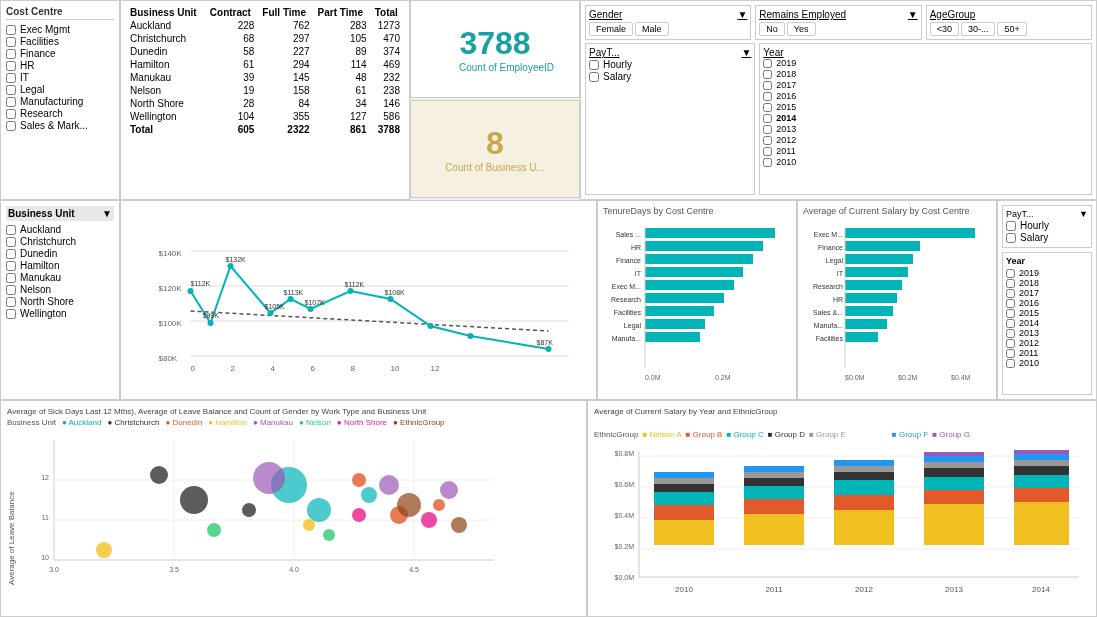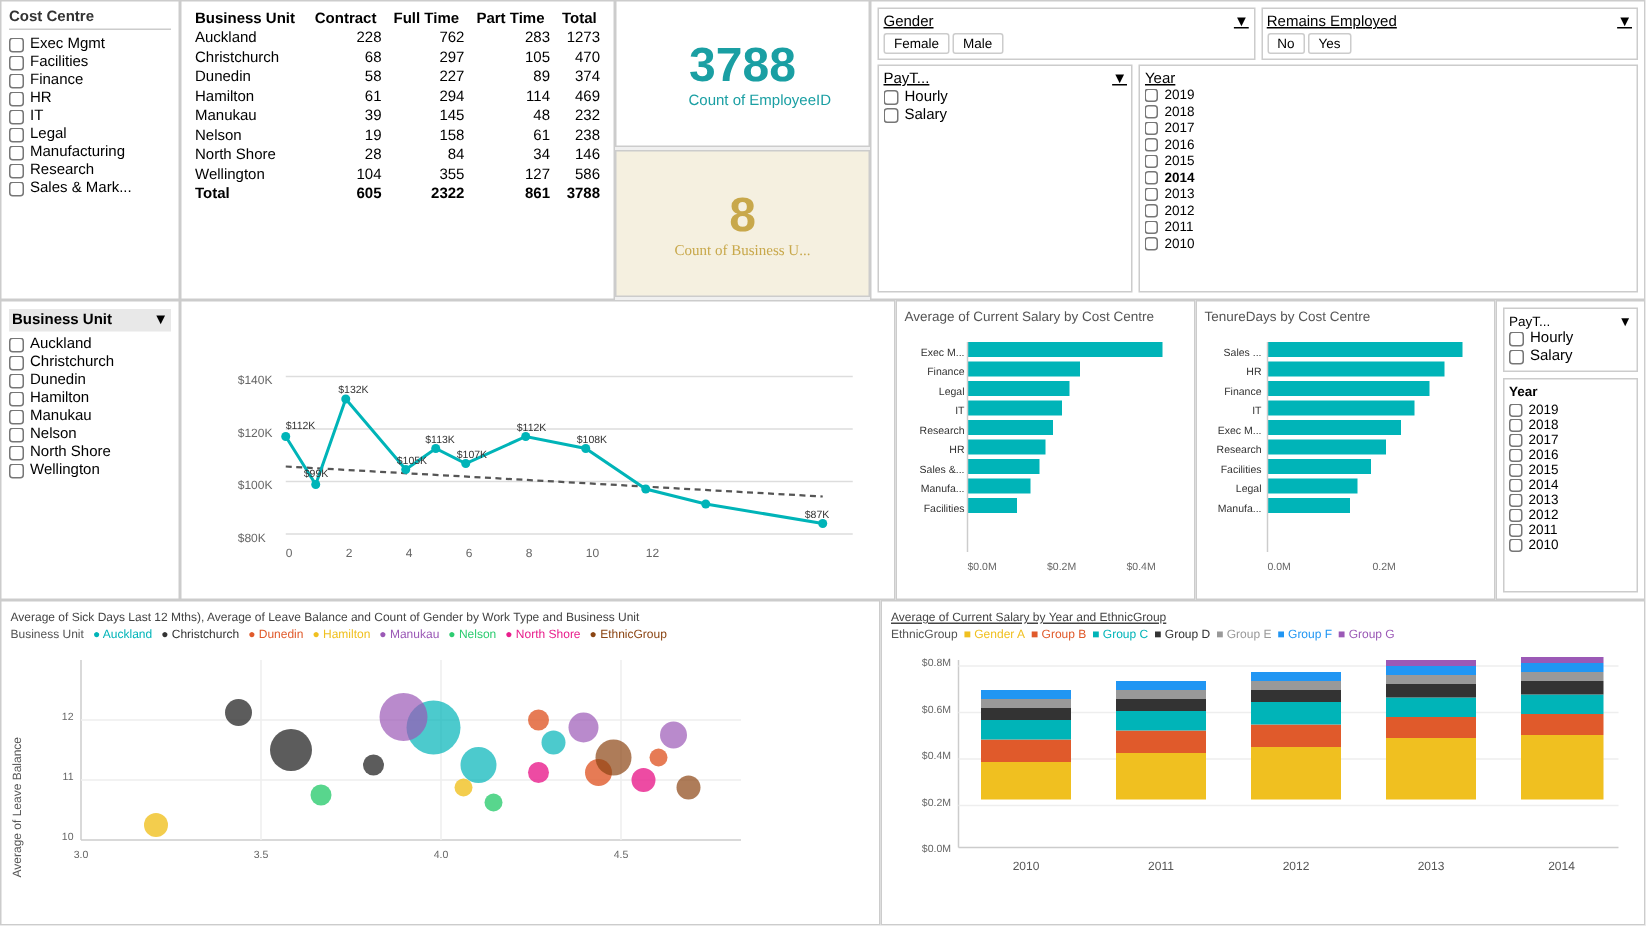--- a/index.html
+++ b/index.html
@@ -9,21 +9,21 @@
     .filter-title { font-weight: bold; font-size: 10px; color: #333; margin-bottom: 4px; border-bottom: 1px solid #ccc; padding-bottom: 2px; }
     table { border-collapse: collapse; font-size: 10px; width: 100%; }
     th { text-align: left; font-weight: bold; font-size: 10px; padding: 1px 4px; }
     th:first-child { text-align: left; }
     td { text-align: right; padding: 1px 4px; }
     td:first-child { text-align: left; }
     tr.total-row td { font-weight: bold; }
     .kpi-number { font-size: 32px; font-weight: bold; color: #1a9fa3; }
     .kpi-label { font-size: 10px; color: #1a9fa3; text-align: center; padding-left: 23px; }
     .kpi-number-2 { font-size: 32px; font-weight: bold; color: #c8a84b; }
-    .kpi-label-2 { font-size: 10px; color: #c8a84b; text-align: left; font-family: Liberation Serif, serif; }
+    .kpi-label-2 { font-size: 10px; color: #c8a84b; text-align: left; }
 
     
     .chart-title { font-size: 9px; color: #555; margin-bottom: 4px; }
 
     
     svg { overflow: visible; }
 
     .top-section { display: flex; width: 1097px; height: 200px; }
     .mid-section { display: flex; width: 1097px; height: 200px; }
     .bot-section { display: flex; width: 1097px; height: 217px; }
@@ -210,20 +210,30 @@
         <div class="filter-label-row">
           <span>Remains Employed</span>
           <span style="cursor:pointer;">▼</span>
         </div>
         <div class="btn-row">
           <button class="btn-opt">No</button>
           <button class="btn-opt">Yes</button>
         </div>
       </div>
 
+      <div class="agegroup-box" style="flex:1; min-width:80px;">
+        <div class="filter-label-row">
+          <span>AgeGroup</span>
+        </div>
+        <div class="btn-row">
+          <button class="btn-opt">&lt;30</button>
+          <button class="btn-opt">30-...</button>
+          <button class="btn-opt">50+</button>
+        </div>
+      </div>
     </div>
 
     <div style="display:flex; gap:4px; flex:1;">
 
       <div style="border:1px solid #ccc; padding:3px; flex:1;">
         <div class="filter-label-row">
           <span>PayT...</span>
           <span style="cursor:pointer;">▼</span>
         </div>
         <div class="cb-item">
@@ -371,51 +381,20 @@
       <text x="136" y="103" style="font-size:7px; fill:#333;">$105K</text>
       <text x="155" y="89" style="font-size:7px; fill:#333;">$113K</text>
       <text x="176" y="99" style="font-size:7px; fill:#333;">$107K</text>
       <text x="216" y="81" style="font-size:7px; fill:#333;">$112K</text>
       <text x="256" y="89" style="font-size:7px; fill:#333;">$108K</text>
       <text x="408" y="139" style="font-size:7px; fill:#333;">$87K</text>
     </svg>
   </div>
 
   <div style="display:flex; flex: 0 0 500px;">
-
-    <div style="background:white; border:1px solid #ccc; padding:5px; width:200px;">
-      <div class="chart-title">Average of Current Salary by Cost Centre</div>
-      <svg width="190" height="165" viewBox="0 0 190 165">
-
-        <text x="42" y="160" style="font-size:7px; fill:#666;">$0.0M</text>
-        <text x="95" y="160" style="font-size:7px; fill:#666;">$0.2M</text>
-        <text x="148" y="160" style="font-size:7px; fill:#666;">$0.4M</text>
-
-        <text x="40" y="17" style="font-size:7px; fill:#333; text-anchor:end;">Exec M...</text>
-        <rect x="42" y="8" width="130" height="10" fill="#00b4b8"></rect>
-        <text x="40" y="30" style="font-size:7px; fill:#333; text-anchor:end;">Finance</text>
-        <rect x="42" y="21" width="75" height="10" fill="#00b4b8"></rect>
-        <text x="40" y="43" style="font-size:7px; fill:#333; text-anchor:end;">Legal</text>
-        <rect x="42" y="34" width="68" height="10" fill="#00b4b8"></rect>
-        <text x="40" y="56" style="font-size:7px; fill:#333; text-anchor:end;">IT</text>
-        <rect x="42" y="47" width="63" height="10" fill="#00b4b8"></rect>
-        <text x="40" y="69" style="font-size:7px; fill:#333; text-anchor:end;">Research</text>
-        <rect x="42" y="60" width="57" height="10" fill="#00b4b8"></rect>
-        <text x="40" y="82" style="font-size:7px; fill:#333; text-anchor:end;">HR</text>
-        <rect x="42" y="73" width="52" height="10" fill="#00b4b8"></rect>
-        <text x="40" y="95" style="font-size:7px; fill:#333; text-anchor:end;">Sales &amp;...</text>
-        <rect x="42" y="86" width="48" height="10" fill="#00b4b8"></rect>
-        <text x="40" y="108" style="font-size:7px; fill:#333; text-anchor:end;">Manufa...</text>
-        <rect x="42" y="99" width="42" height="10" fill="#00b4b8"></rect>
-        <text x="40" y="121" style="font-size:7px; fill:#333; text-anchor:end;">Facilities</text>
-        <rect x="42" y="112" width="33" height="10" fill="#00b4b8"></rect>
-
-        <line x1="42" y1="8" x2="42" y2="148" stroke="#ccc" stroke-width="1"></line>
-      </svg>
-    </div>
 
     <div style="background:white; border:1px solid #ccc; padding:5px; width:200px;">
       <div class="chart-title">TenureDays by Cost Centre</div>
       <svg width="190" height="165" viewBox="0 0 190 165">
         <text x="42" y="160" style="font-size:7px; fill:#666;">0.0M</text>
         <text x="112" y="160" style="font-size:7px; fill:#666;">0.2M</text>
         <text x="38" y="17" style="font-size:7px; fill:#333; text-anchor:end;">Sales ...</text>
         <rect x="42" y="8" width="130" height="10" fill="#00b4b8"></rect>
         <text x="38" y="30" style="font-size:7px; fill:#333; text-anchor:end;">HR</text>
         <rect x="42" y="21" width="118" height="10" fill="#00b4b8"></rect>
@@ -430,20 +409,51 @@
         <text x="38" y="95" style="font-size:7px; fill:#333; text-anchor:end;">Facilities</text>
         <rect x="42" y="86" width="69" height="10" fill="#00b4b8"></rect>
         <text x="38" y="108" style="font-size:7px; fill:#333; text-anchor:end;">Legal</text>
         <rect x="42" y="99" width="60" height="10" fill="#00b4b8"></rect>
         <text x="38" y="121" style="font-size:7px; fill:#333; text-anchor:end;">Manufa...</text>
         <rect x="42" y="112" width="55" height="10" fill="#00b4b8"></rect>
         <line x1="42" y1="8" x2="42" y2="148" stroke="#ccc" stroke-width="1"></line>
       </svg>
     </div>
 
+    <div style="background:white; border:1px solid #ccc; padding:5px; width:200px;">
+      <div class="chart-title">Average of Current Salary by Cost Centre</div>
+      <svg width="190" height="165" viewBox="0 0 190 165">
+
+        <text x="42" y="160" style="font-size:7px; fill:#666;">$0.0M</text>
+        <text x="95" y="160" style="font-size:7px; fill:#666;">$0.2M</text>
+        <text x="148" y="160" style="font-size:7px; fill:#666;">$0.4M</text>
+
+        <text x="40" y="17" style="font-size:7px; fill:#333; text-anchor:end;">Exec M...</text>
+        <rect x="42" y="8" width="130" height="10" fill="#00b4b8"></rect>
+        <text x="40" y="30" style="font-size:7px; fill:#333; text-anchor:end;">Finance</text>
+        <rect x="42" y="21" width="75" height="10" fill="#00b4b8"></rect>
+        <text x="40" y="43" style="font-size:7px; fill:#333; text-anchor:end;">Legal</text>
+        <rect x="42" y="34" width="68" height="10" fill="#00b4b8"></rect>
+        <text x="40" y="56" style="font-size:7px; fill:#333; text-anchor:end;">IT</text>
+        <rect x="42" y="47" width="63" height="10" fill="#00b4b8"></rect>
+        <text x="40" y="69" style="font-size:7px; fill:#333; text-anchor:end;">Research</text>
+        <rect x="42" y="60" width="57" height="10" fill="#00b4b8"></rect>
+        <text x="40" y="82" style="font-size:7px; fill:#333; text-anchor:end;">HR</text>
+        <rect x="42" y="73" width="52" height="10" fill="#00b4b8"></rect>
+        <text x="40" y="95" style="font-size:7px; fill:#333; text-anchor:end;">Sales &amp;...</text>
+        <rect x="42" y="86" width="48" height="10" fill="#00b4b8"></rect>
+        <text x="40" y="108" style="font-size:7px; fill:#333; text-anchor:end;">Manufa...</text>
+        <rect x="42" y="99" width="42" height="10" fill="#00b4b8"></rect>
+        <text x="40" y="121" style="font-size:7px; fill:#333; text-anchor:end;">Facilities</text>
+        <rect x="42" y="112" width="33" height="10" fill="#00b4b8"></rect>
+
+        <line x1="42" y1="8" x2="42" y2="148" stroke="#ccc" stroke-width="1"></line>
+      </svg>
+    </div>
+
     <div style="background:white; border:1px solid #ccc; padding:4px; width:100px; display:flex; flex-direction:column; gap:4px;">
       <div style="border:1px solid #ccc; padding:3px;">
         <div style="display:flex; justify-content:space-between; font-size:9px;">
           <span>PayT...</span>
           <span style="cursor:pointer;">▼</span>
         </div>
         <div class="cb-item">
             <input type="checkbox" style="">
             <span>Hourly</span>
           </div>
@@ -565,30 +575,30 @@
         <circle cx="340" cy="85" r="7" fill="#e91e8c" opacity="0.8"></circle>
         <circle cx="410" cy="90" r="8" fill="#e91e8c" opacity="0.8"></circle>
 
         <circle cx="390" cy="75" r="12" fill="#8b4513" opacity="0.7"></circle>
         <circle cx="440" cy="95" r="8" fill="#8b4513" opacity="0.7"></circle>
       </svg>
     </div>
   </div>
 
   <div class="panel-stacked" style="padding:6px;">
-    <div style="font-size:8px; color:#444; margin-bottom:2px;text-decoration:underline;">Average of Current Salary by Year and EthnicGroup</div>
+    <div style="font-size:8px; color:#444; margin-bottom:14px;">Average of Current Salary by Year and EthnicGroup</div>
     
     <div style="display:flex; gap:4px; flex-wrap:wrap; font-size:8px; margin-bottom:3px;">
       <span style="color:#555;">EthnicGroup</span>
-      <span style="color:#f0c020;">■ Gender A</span>
+      <span style="color:#f0c020;">■ Nelson A</span>
       <span style="color:#e05a2b;">■ Group B</span>
       <span style="color:#00b4b8;">■ Group C</span>
       <span style="color:#333;">■ Group D</span>
       <span style="color:#999;">■ Group E</span>
-      <span style="color:#2196f3;">■ Group F</span>
+      <span style="color:#2196f3;margin-left:42px;">■ Group F</span>
       <span style="color:#9b59b6;">■ Group G</span>
     </div>
     <svg width="490" height="165" viewBox="0 0 490 165">
 
       <line x1="45" y1="10" x2="45" y2="135" stroke="#ccc" stroke-width="1"></line>
       <line x1="45" y1="135" x2="485" y2="135" stroke="#ccc" stroke-width="1"></line>
 
       <text x="40" y="138" style="font-size:7px; fill:#666; text-anchor:end;">$0.0M</text>
       <text x="40" y="107" style="font-size:7px; fill:#666; text-anchor:end;">$0.2M</text>
       <text x="40" y="76" style="font-size:7px; fill:#666; text-anchor:end;">$0.4M</text>

